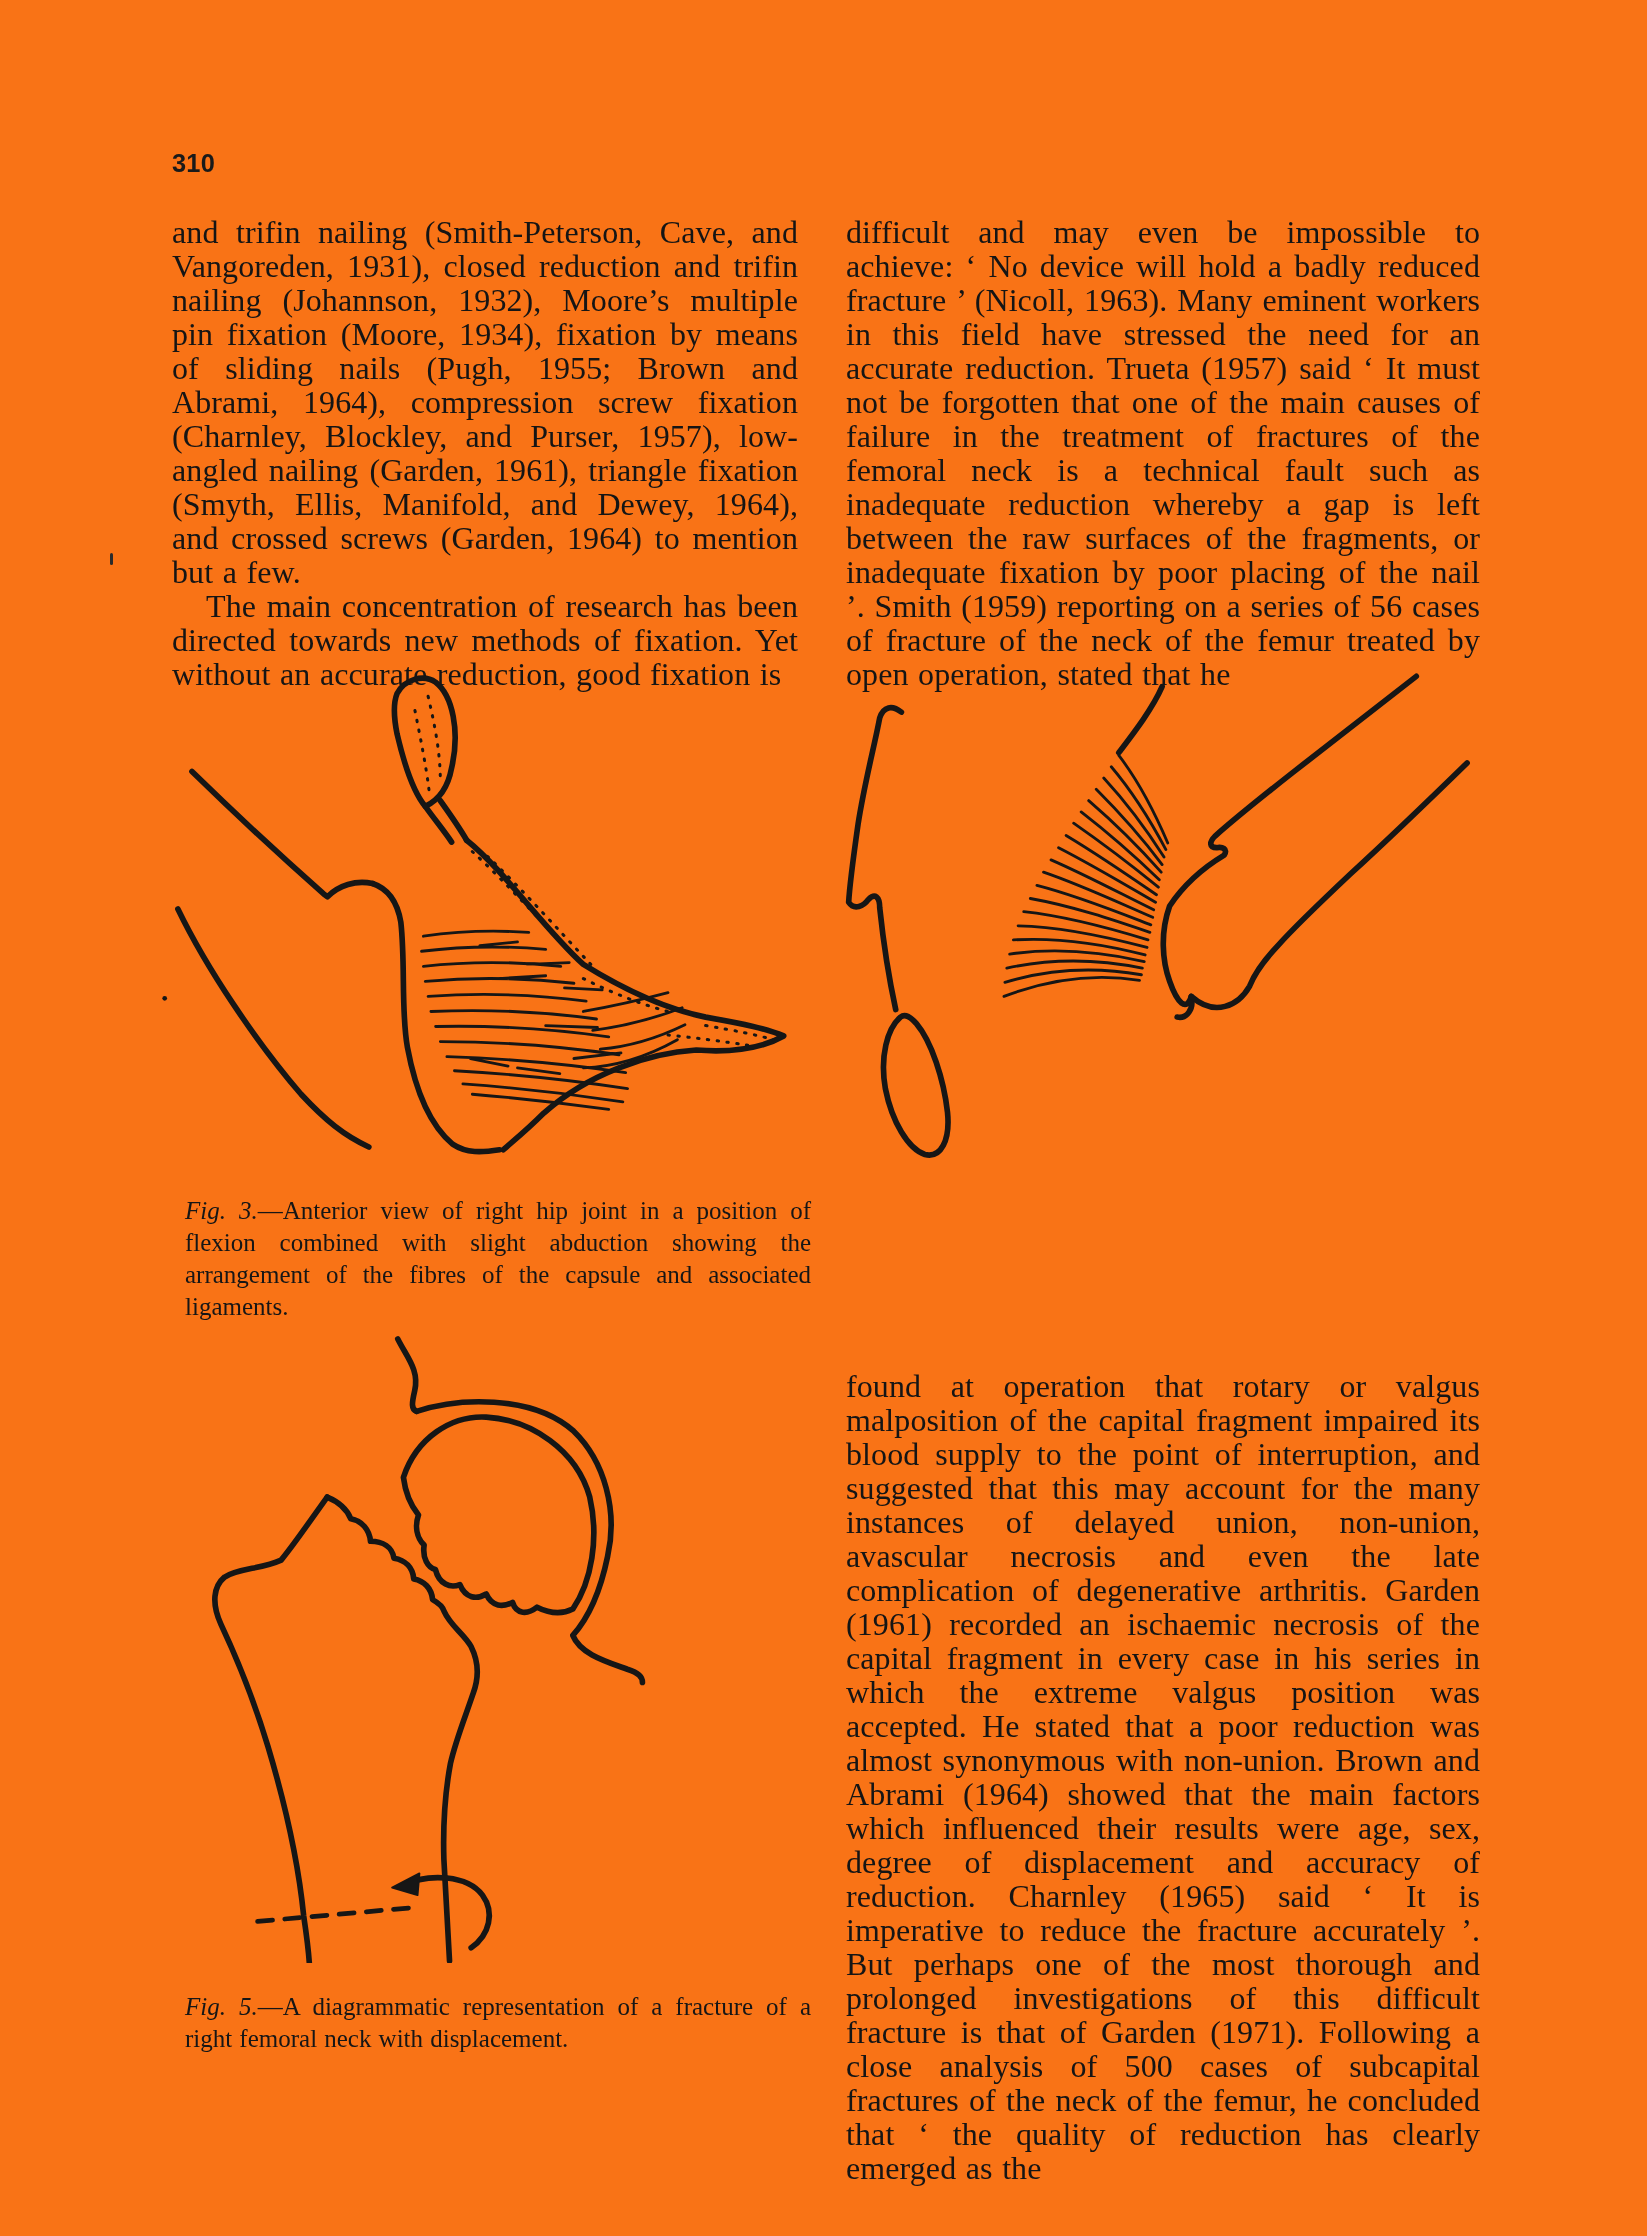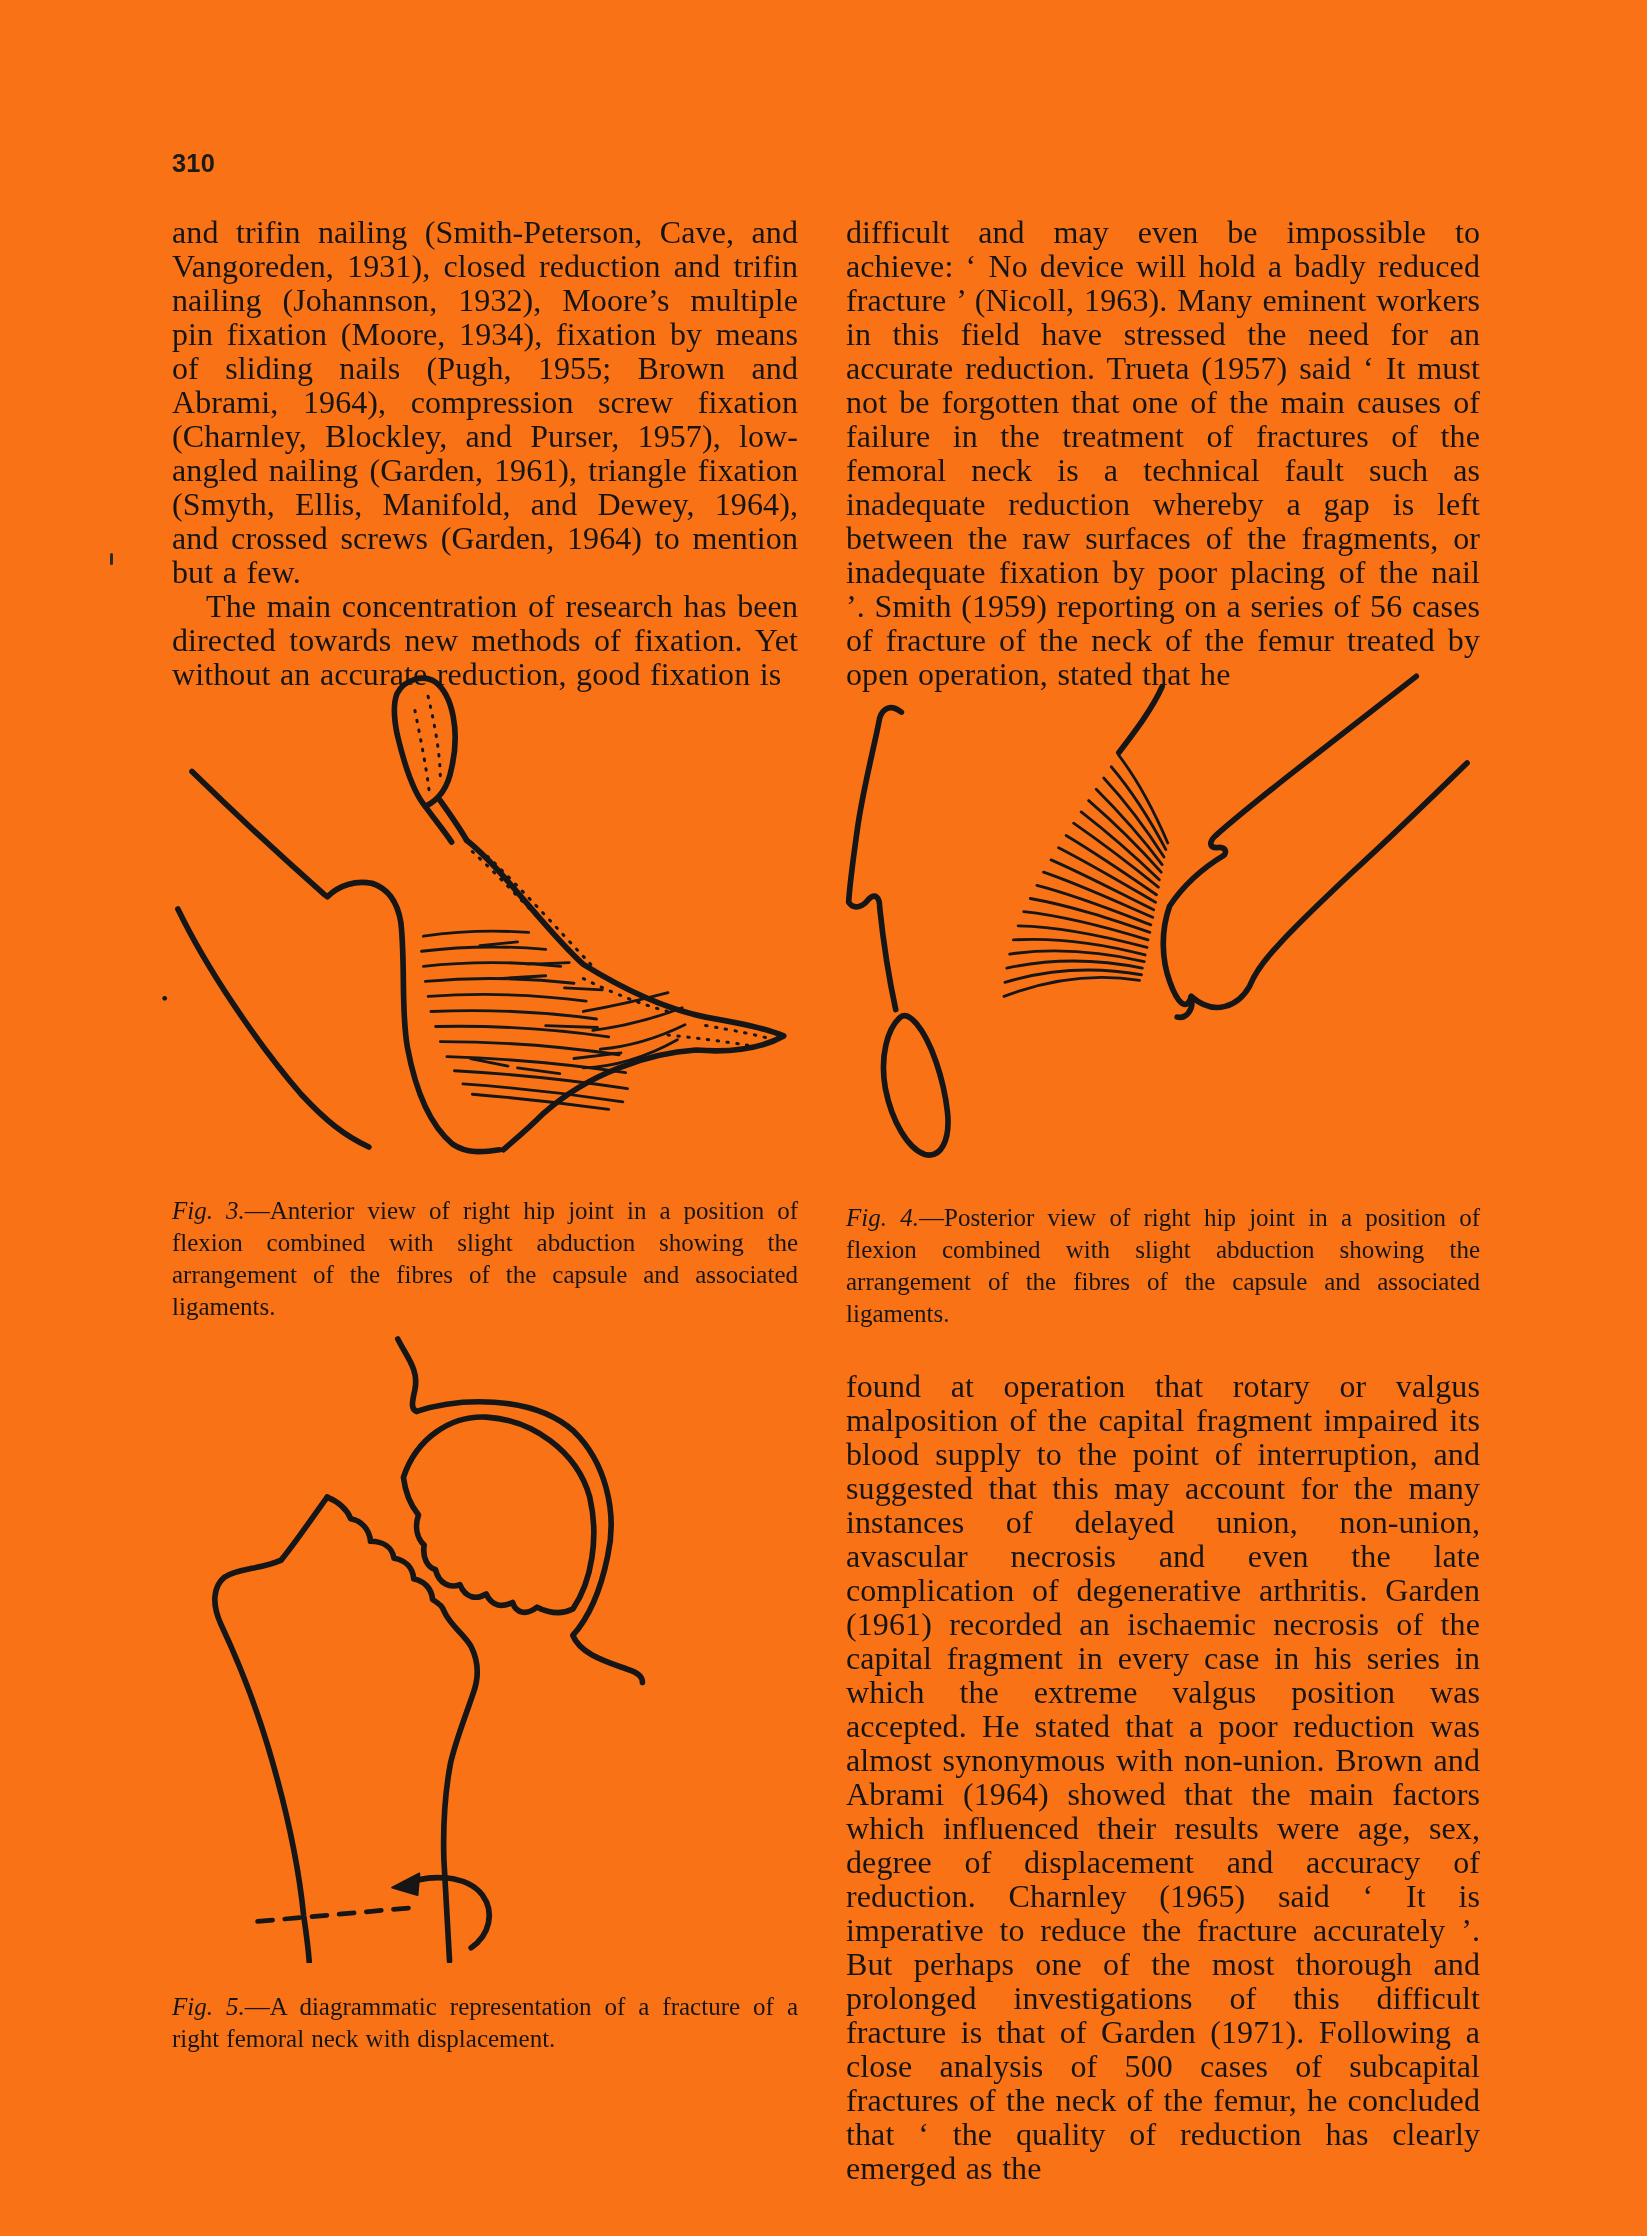--- a/index.html
+++ b/index.html
@@ -25,21 +25,21 @@
   }
   .col p{margin:0;}
   .colL{left:172px;width:626px;}
   .colR{left:846px;width:634px;}
   .t228{top:215px;}
   .t1414{top:1369px;}
   .indent{text-indent:34px;}
   .caption{
     position:absolute;
     font-size:25px;line-height:32px;
-    text-align:justify;color:#161616;word-spacing:0.9px;
+    text-align:justify;color:#161616;word-spacing:0.9px;margin-left:13px;
   }
   .caption .figlbl{font-style:italic;}
   .capL{left:172px;width:626px;}
   .capR{left:846px;width:634px;}
   .t1243{top:1170px;}
   .t1250{top:1177px;}
   .t2093{top:1966px;}
   .figure{position:absolute;}
   .figure path, .figure circle{fill:none;stroke:#161616;stroke-linecap:round;stroke-linejoin:round;}
   .outline{stroke-width:6px;}
@@ -99,21 +99,20 @@
 
     <path class="outline" d="M344,39 C334,62 314,88 298,109"></path>
 
     <path class="thin" d="M298,112 C318,138 335,170 350,205 M290,124 C312,150 331,180 348,212 M282,136 C306,162 327,190 346,220 M274,148 C300,174 323,200 344,228 M266,160 C295,185 320,210 343,236 M258,172 C289,196 316,220 341,244 M250,184 C283,207 313,230 340,252 M242,197 C277,218 309,240 338,260 M234,210 C271,229 306,250 337,268 M226,223 C265,240 302,260 335,276 M218,236 C259,250 299,269 334,284 M211,250 C254,261 296,278 332,292 M204,264 C249,272 293,287 331,300 M197,278 C244,283 290,296 329,308 M191,293 C239,294 287,305 328,316 M186,308 C235,305 284,313 326,324 M182,323 C232,316 281,321 325,331 M179,338 C229,327 279,329 323,338 M177,353 C227,338 277,337 322,345 M176,368 C226,349 276,344 320,351"></path>
 
     <path class="outline" d="M614,28 C560,70 515,105 483,130 C450,156 420,180 400,198 C394,204 394,210 402,210 C408,209 414,211 410,218 C390,230 368,248 352,272 C342,300 344,330 352,352 C360,375 370,385 375,368 C378,382 370,392 360,390"></path>
 
     <path class="outline" d="M668,120 C625,162 580,205 544,238 C510,270 485,294 467,314 C452,330 442,344 437,357 C425,378 400,390 375,368"></path>
   </svg>
 
-  <p class="caption capR t1250"><span class="figlbl">Fig. 4.</span><span>—Posterior view of right hip joint in a position of flexion combined with slight abduction showing the arrangement of the fibres of the capsule and associated ligaments.</span></p>
 
   <div class="col colR t1414">
     <p>found at operation that rotary or valgus malposition of the capital fragment impaired its blood supply to the point of interruption, and suggested that this may account for the many instances of delayed union, non-union, avascular necrosis and even the late complication of degenerative arthritis. Garden (1961) recorded an ischaemic necrosis of the capital fragment in every case in his series in which the extreme valgus position was accepted. He stated that a poor reduction was almost synonymous with non-union. Brown and Abrami (1964) showed that the main factors which influenced their results were age, sex, degree of displacement and accuracy of reduction. Charnley (1965) said ‘ It is imperative to reduce the fracture accurately ’. But perhaps one of the most thorough and prolonged investigations of this difficult fracture is that of Garden (1971). Following a close analysis of 500 cases of subcapital fractures of the neck of the femur, he concluded that ‘ the quality of reduction has clearly emerged as the</p>
   </div>
 
   <svg class="figure" style="left:155px;top:1304px;" width="574" height="659" viewBox="0 0 610 700">
 
     <path class="outline" d="M258,37 C268,57 281,70 276,92 C273,105 272,112 278,114"></path>
 
     <path class="outline" d="M278,114 C320,100 400,95 445,135 C478,167 492,220 481,268 C474,302 462,332 444,352 C452,372 480,380 502,388 C514,392 518,396 518,402"></path>

